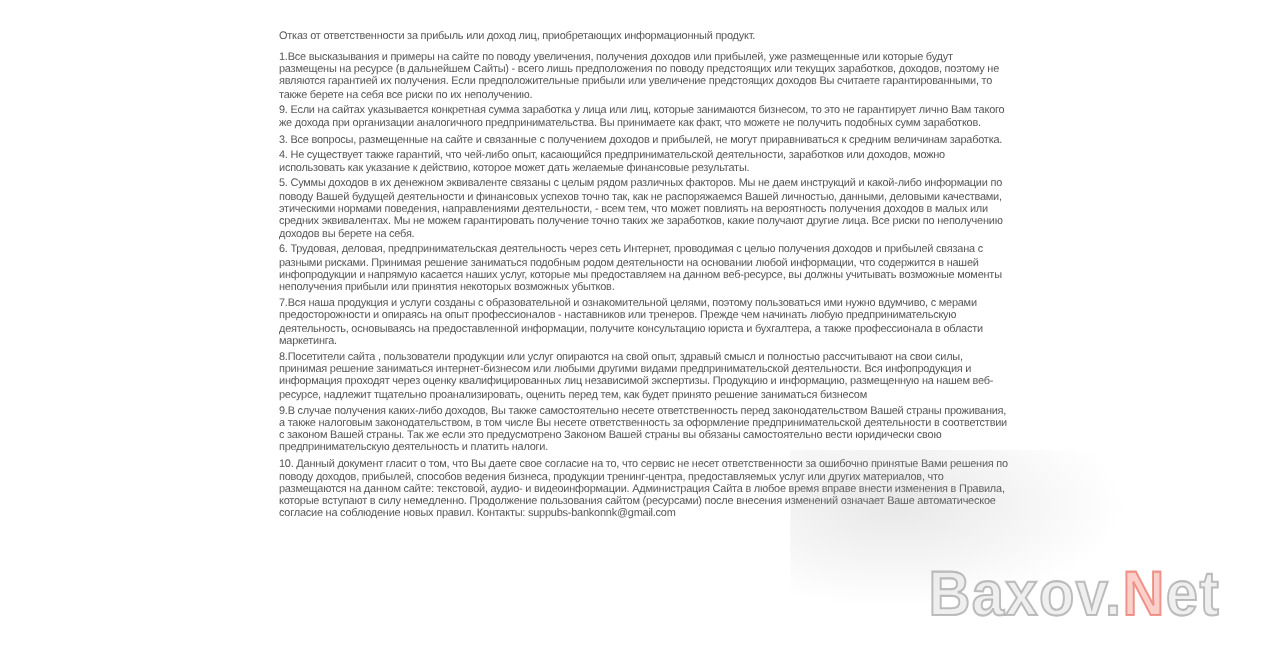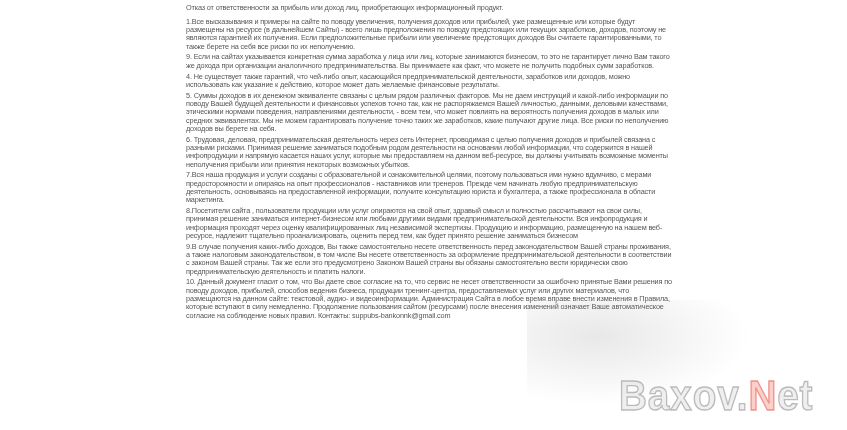--- a/index.html
+++ b/index.html
@@ -15,21 +15,21 @@
   }
   .page {
     position: relative;
     width: 847px;
     height: 430px;
     background: #ffffff;
   }
   .content {
     position: absolute;
     left: 186px;
-    top: 4px;
+    top: 20px;
     width: 486px;
     color: #565656;
     font-size: 7.3px;
     line-height: 8.3px;
     letter-spacing: -0.15px;
     text-align: left;
   }
   .title {
     margin: 0 0 5.5px 0;
   }
@@ -70,20 +70,21 @@
 </head>
 <body>
 
 <div class="page">
 
   <div class="content">
     <p class="title">Отказ от ответственности за прибыль или доход лиц, приобретающих информационный продукт.</p>
     <div>
         <p class="para">1.Все высказывания и примеры на сайте по поводу увеличения, получения доходов или прибылей, уже размещенные или которые будут размещены на ресурсе (в дальнейшем Сайты) - всего лишь предположения по поводу предстоящих или текущих заработков, доходов, поэтому не являются гарантией их получения. Если предположительные прибыли или увеличение предстоящих доходов Вы считаете гарантированными, то также берете на себя все риски по их неполучению.</p>
         <p class="para">9. Если на сайтах указывается конкретная сумма заработка у лица или лиц, которые занимаются бизнесом, то это не гарантирует лично Вам такого же дохода при организации аналогичного предпринимательства. Вы принимаете как факт, что можете не получить подобных сумм заработков.</p>
+        <p class="para">3. Все вопросы, размещенные на сайте и связанные с получением доходов и прибылей, не могут приравниваться к средним величинам заработка.</p>
         <p class="para">4. Не существует также гарантий, что чей-либо опыт, касающийся предпринимательской деятельности, заработков или доходов, можно использовать как указание к действию, которое может дать желаемые финансовые результаты.</p>
         <p class="para">5. Суммы доходов в их денежном эквиваленте связаны с целым рядом различных факторов. Мы не даем инструкций и какой-либо информации по поводу Вашей будущей деятельности и финансовых успехов точно так, как не распоряжаемся Вашей личностью, данными, деловыми качествами, этическими нормами поведения, направлениями деятельности, - всем тем, что может повлиять на вероятность получения доходов в малых или средних эквивалентах. Мы не можем гарантировать получение точно таких же заработков, какие получают другие лица. Все риски по неполучению доходов вы берете на себя.</p>
         <p class="para">6. Трудовая, деловая, предпринимательская деятельность через сеть Интернет, проводимая с целью получения доходов и прибылей связана с разными рисками. Принимая решение заниматься подобным родом деятельности на основании любой информации, что содержится в нашей инфопродукции и напрямую касается наших услуг, которые мы предоставляем на данном веб-ресурсе, вы должны учитывать возможные моменты неполучения прибыли или принятия некоторых возможных убытков.</p>
         <p class="para">7.Вся наша продукция и услуги созданы с образовательной и ознакомительной целями, поэтому пользоваться ими нужно вдумчиво, с мерами предосторожности и опираясь на опыт профессионалов - наставников или тренеров. Прежде чем начинать любую предпринимательскую деятельность, основываясь на предоставленной информации, получите консультацию юриста и бухгалтера, а также профессионала в области маркетинга.</p>
         <p class="para">8.Посетители сайта , пользователи продукции или услуг опираются на свой опыт, здравый смысл и полностью рассчитывают на свои силы, принимая решение заниматься интернет-бизнесом или любыми другими видами предпринимательской деятельности. Вся инфопродукция и информация проходят через оценку квалифицированных лиц независимой экспертизы. Продукцию и информацию, размещенную на нашем веб-ресурсе, надлежит тщательно проанализировать, оценить перед тем, как будет принято решение заниматься бизнесом</p>
         <p class="para">9.В случае получения каких-либо доходов, Вы также самостоятельно несете ответственность перед законодательством Вашей страны проживания, а также налоговым законодательством, в том числе Вы несете ответственность за оформление предпринимательской деятельности в соответствии с законом Вашей страны. Так же если это предусмотрено Законом Вашей страны вы обязаны самостоятельно вести юридически свою предпринимательскую деятельность и платить налоги.</p>
         <p class="para">10. Данный документ гласит о том, что Вы даете свое согласие на то, что сервис не несет ответственности за ошибочно принятые Вами решения по поводу доходов, прибылей, способов ведения бизнеса, продукции тренинг-центра, предоставляемых услуг или других материалов, что размещаются на данном сайте: текстовой, аудио- и видеоинформации. Администрация Сайта в любое время вправе внести изменения в Правила, которые вступают в силу немедленно. Продолжение пользования сайтом (ресурсами) после внесения изменений означает Ваше автоматическое согласие на соблюдение новых правил. Контакты: suppubs-bankonnk@gmail.com</p>
       </div>
   </div>
 

